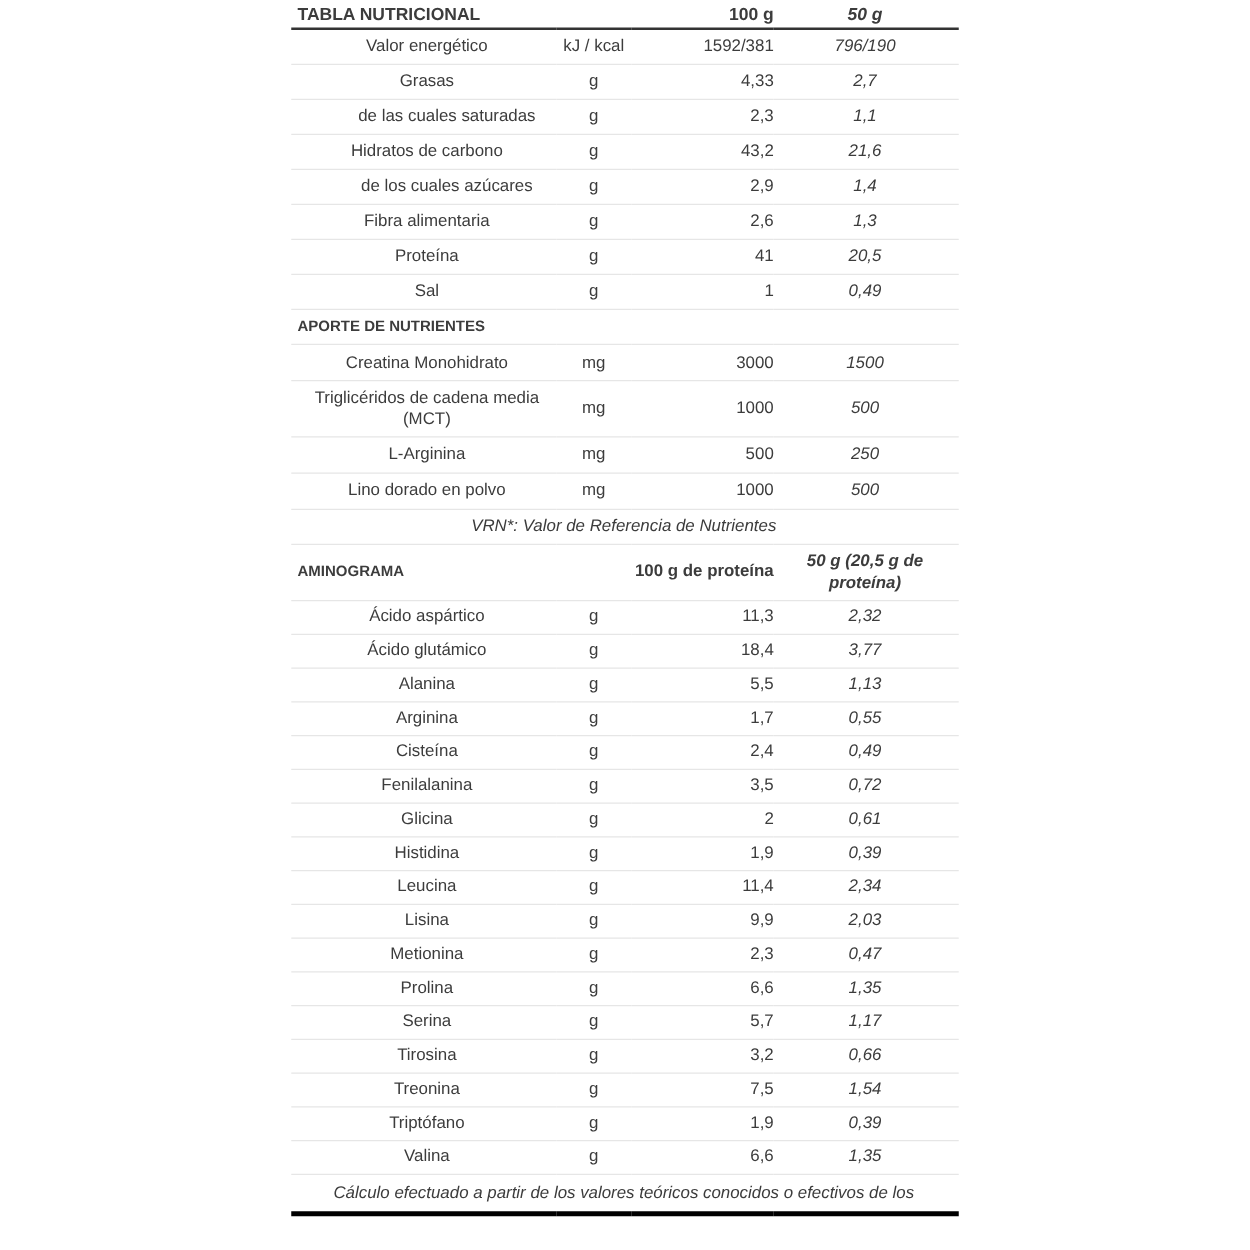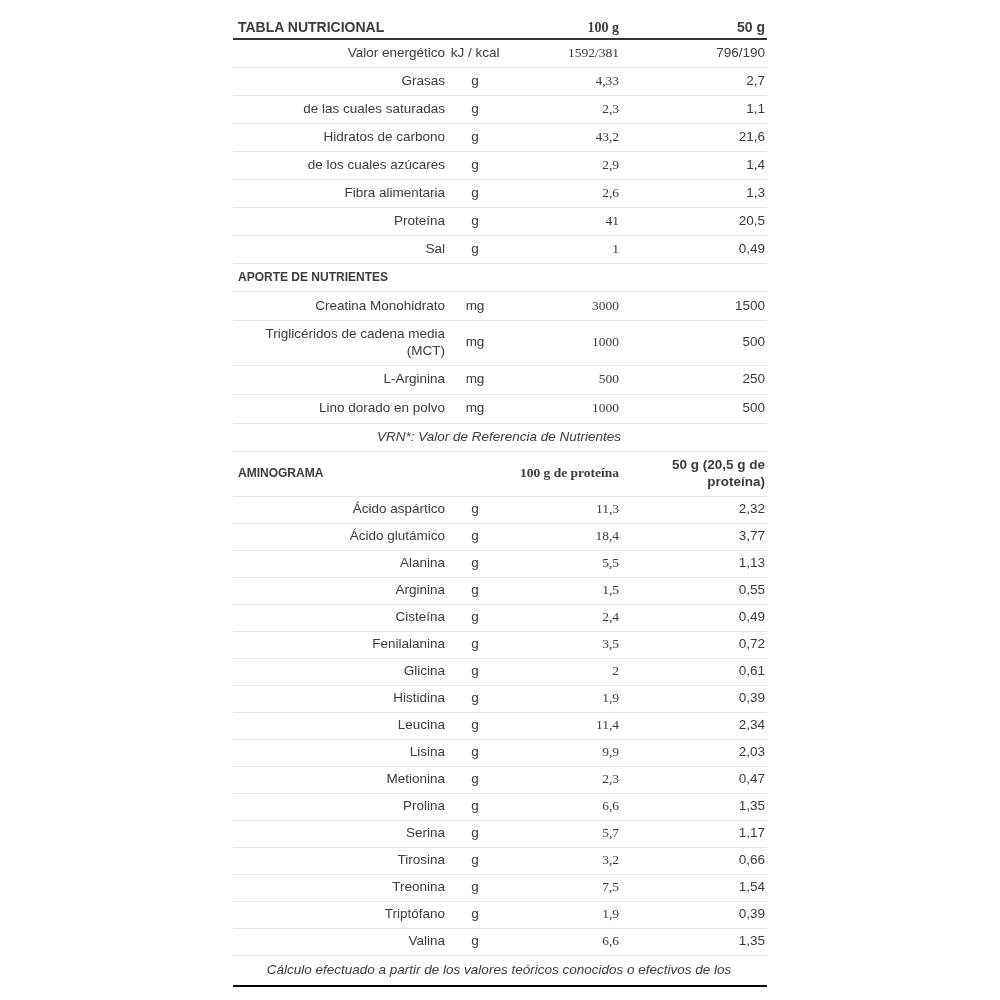--- a/index.html
+++ b/index.html
@@ -4,21 +4,21 @@
 <style>
   html, body { margin: 0; padding: 0; }
   body {
     width: 1000px; height: 1000px;
     background: #ffffff;
     font-family: "Liberation Sans", sans-serif;
   }
   .canvas { position: relative; width: 1000px; height: 1000px; background: #ffffff; overflow: hidden; }
 
   table.nutri {
-    position: absolute; left: 233px; top: 16px;
+    position: absolute; left: 233px; top: 0;
     width: 534px;
     border-collapse: collapse;
     table-layout: fixed;
     font-size: 13.5px;
     color: #3c3c3c;
   }
   col.c-label { width: 212px; }
   col.c-unit  { width: 60px; }
   col.c-v100  { width: 114px; }
   col.c-v50   { width: 148px; }
@@ -33,43 +33,43 @@
 
   thead th {
     border-bottom: 2px solid #333333;
     height: 19px;
     vertical-align: top;
     padding-top: 3px;
     font-weight: bold;
     font-size: 14px;
   }
   .t-title { text-align: left; padding-left: 5px; }
-  .v100 { text-align: right; font-family: Liberation Serif, serif; }
-  .v50  { text-align: right; padding-right: 2px; }
-  td.label { text-align: right; padding-left: 5px; overflow: hidden; }
+  .v100 { text-align: right; }
+  .v50  { text-align: center; padding-right: 2px; font-style: italic; }
+  td.label { text-align: center; padding-left: 5px; overflow: hidden; }
   td.unit  { text-align: center; }
   tr.indent td.label { padding-left: 37px; }
 
   #main-rows td { height: 27px; }
   #nutrient-rows td { height: 18px; padding-top: 5px; padding-bottom: 5px; }
   #amino-rows td { height: 26px; }
 
   .sec-title {
     font-weight: bold; font-size: 12px;
     text-align: left; padding-left: 5px;
   }
   .section-row td { height: 27px; }
 
   .note { text-align: center; font-style: italic; padding-right: 2px; }
   .note-row td { height: 27px; }
 
   .amino-head-row td { height: 44px; }
   .amino-head-row .head { font-weight: bold; font-size: 13.5px; }
 
-  .footer-row td { height: 29px; border-bottom: 2px solid #000000; }
+  .footer-row td { height: 29px; border-bottom: 4px solid #000000; }
 </style>
 </head>
 <body>
 
 <div class="canvas">
   <table class="nutri">
     <colgroup>
       <col class="c-label">
         <col class="c-unit">
         <col class="c-v100">
@@ -190,21 +190,21 @@
         </tr>
         <tr>
           <td class="label">Alanina</td>
           <td class="unit">g</td>
           <td class="v100">5,5</td>
           <td class="v50">1,13</td>
         </tr>
         <tr>
           <td class="label">Arginina</td>
           <td class="unit">g</td>
-          <td class="v100">1,5</td>
+          <td class="v100">1,7</td>
           <td class="v50">0,55</td>
         </tr>
         <tr>
           <td class="label">Cisteína</td>
           <td class="unit">g</td>
           <td class="v100">2,4</td>
           <td class="v50">0,49</td>
         </tr>
         <tr>
           <td class="label">Fenilalanina</td>

